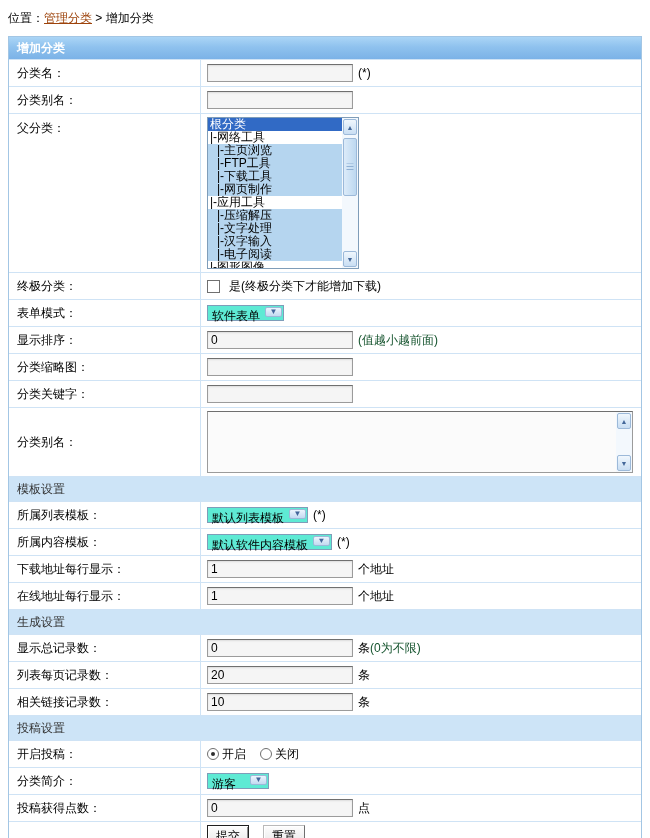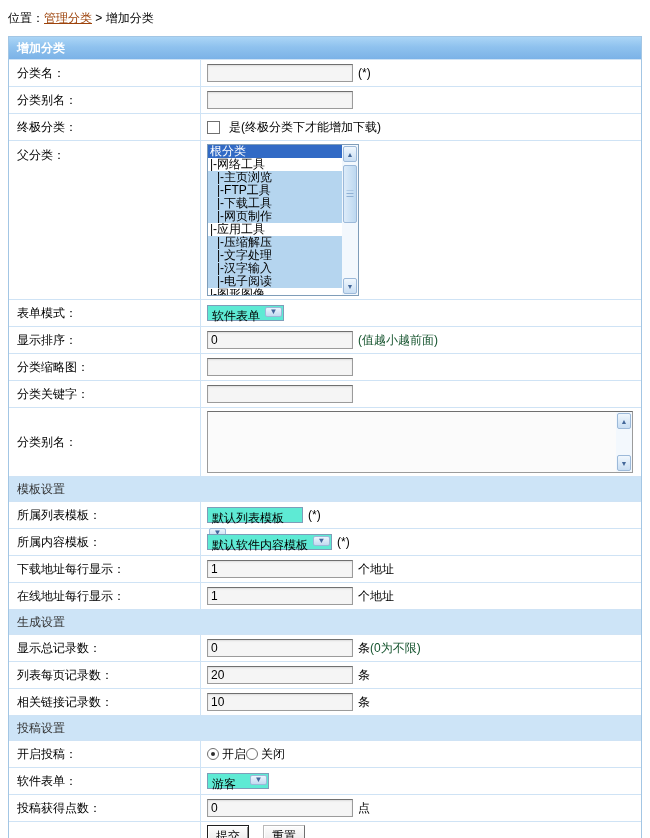--- a/index.html
+++ b/index.html
@@ -79,21 +79,21 @@
   
   .cb{
     appearance:none;-webkit-appearance:none;width:13px;height:13px;margin:0 4px 0 0;
     border:1px solid #707070;background:#fff;box-sizing:border-box;cursor:pointer;vertical-align:-2px;
   }
   .rb{
     appearance:none;-webkit-appearance:none;width:12px;height:12px;margin:0 3px 0 0;
     border:1px solid #6f6f6f;border-radius:50%;background:#fff;position:relative;cursor:pointer;vertical-align:-2px;
   }
   .rb:checked::after{content:"";position:absolute;left:3px;top:3px;right:3px;bottom:3px;border-radius:50%;background:#2e2e2e;}
-  .radio-group{display:flex;align-items:center;}
+  .radio-group{display:flex;align-items:center;gap:14px;}
   .radio-item{display:flex;align-items:center;}
   
   .btn{
     font-family:"Liberation Sans","DejaVu Sans",sans-serif;font-size:12px;color:#000;
     padding:2px 8px 3px 8px;background:linear-gradient(180deg,#fdfdfd,#e4e4e4);cursor:pointer;
   }
   .btn-submit{border:1px solid #1f1f1f;box-shadow:inset 1px 1px 0 #fff,inset -1px -1px 0 #8c8c8c;}
   .btn-reset{border:1px solid #6f6f6f;border-top-color:#b9b9b9;border-left-color:#b9b9b9;box-shadow:inset 1px 1px 0 #fff;margin-left:9px;}
   .footer-row{min-height:28px;}
 </style>
@@ -112,28 +112,20 @@
     <div class="content-cell">
       <input type="text" class="text-input" value="" style="">
       <span>(*)</span>
     </div>
   </div>
 
   <div class="row">
     <div class="label-cell">分类别名：</div>
     <div class="content-cell">
       <input type="text" class="text-input" value="" style="">
-    </div>
-  </div>
-
-  <div class="row">
-    <div class="label-cell">终极分类：</div>
-    <div class="content-cell">
-      <input type="checkbox" class="cb" style="">
-      <span>是(终极分类下才能增加下载)</span>
     </div>
   </div>
 
   <div class="row">
     <div class="label-cell label-top">父分类：</div>
     <div class="content-cell" style="align-items:flex-start;">
       <div class="listbox">
         <div class="lb-options">
             <div class="lb-opt lvl0 sel">根分类</div>
             <div class="lb-opt lvl1">|-网络工具</div>
@@ -155,20 +147,28 @@
                 <div class="sb-grip"></div>
               </div>
           </div>
           <div class="sb-btn">▼</div>
         </div>
       </div>
     </div>
   </div>
 
   <div class="row">
+    <div class="label-cell">终极分类：</div>
+    <div class="content-cell">
+      <input type="checkbox" class="cb" style="">
+      <span>是(终极分类下才能增加下载)</span>
+    </div>
+  </div>
+
+  <div class="row">
     <div class="label-cell">表单模式：</div>
     <div class="content-cell">
       <div class="xpselect">
         <span class="sel-text">软件表单</span>
         <span class="sel-btn">▼</span>
       </div>
     </div>
   </div>
 
   <div class="row">
@@ -204,21 +204,21 @@
         </div>
       </div>
     </div>
   </div>
 
   <div class="section-row">模板设置</div>
 
   <div class="row">
     <div class="label-cell">所属列表模板：</div>
     <div class="content-cell">
-      <div class="xpselect" style="min-width:96px;flex-direction:column;">
+      <div class="xpselect" style="min-width:96px;">
         <span class="sel-text">默认列表模板</span>
         <span class="sel-btn">▼</span>
       </div>
       <span>(*)</span>
     </div>
   </div>
 
   <div class="row">
     <div class="label-cell">所属内容模板：</div>
     <div class="content-cell">
@@ -287,21 +287,21 @@
         </span>
         <span class="radio-item">
           <input type="radio" name="contribute" class="rb" style="">
           <span>关闭</span>
         </span>
       </div>
     </div>
   </div>
 
   <div class="row">
-    <div class="label-cell">软件表单：</div>
+    <div class="label-cell">分类简介：</div>
     <div class="content-cell">
       <div class="xpselect" style="min-width:62px;">
         <span class="sel-text">游客</span>
         <span class="sel-btn">▼</span>
       </div>
     </div>
   </div>
 
   <div class="row">
     <div class="label-cell">投稿获得点数：</div>

